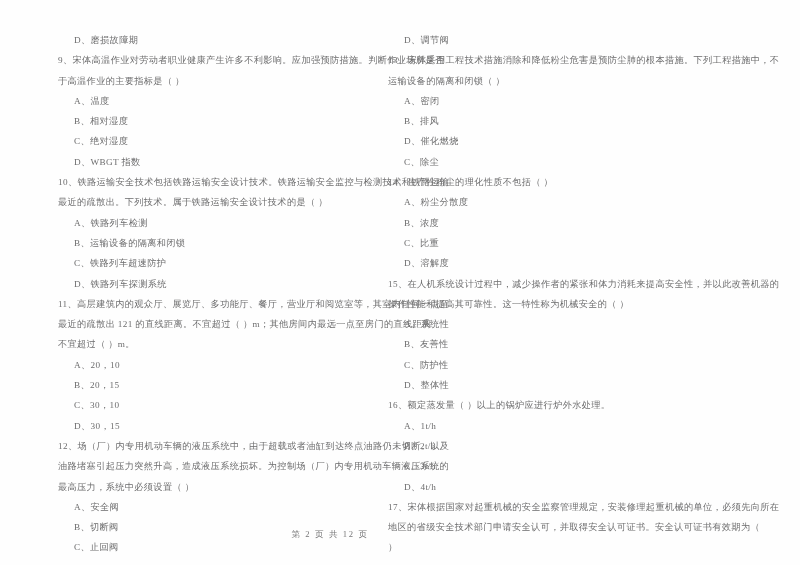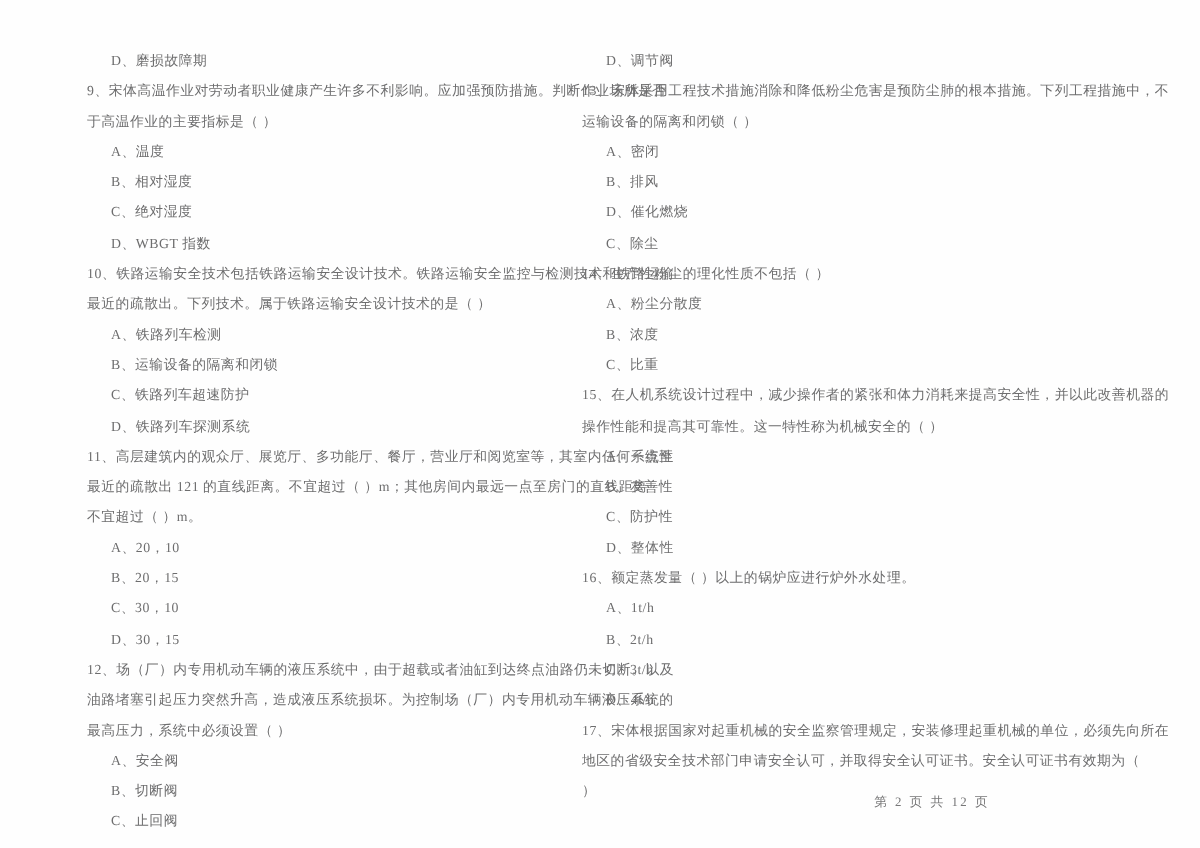--- a/index.html
+++ b/index.html
@@ -47,21 +47,21 @@
   }
   .q-line   { text-indent: 0; }
   .q-cont   { text-indent: 0; }
   .opt-line { padding-left: 16px; }
 
   .footer {
     position: absolute;
     left: 0;
     top: 529px;
     width: 660px;
-    text-align: right;
+    text-align: center;
     font-size: 8.6px;
     letter-spacing: 1.6px;
     color: #777778;
   }
 </style>
 </head>
 <body>
 
 <div class="page">
 
@@ -160,20 +160,23 @@
         <div>
           <div class="line opt-line">A、粉尘分散度</div>
         </div>
         <div>
           <div class="line opt-line">B、浓度</div>
         </div>
         <div>
           <div class="line opt-line">C、比重</div>
         </div>
         <div>
+          <div class="line opt-line">D、溶解度</div>
+        </div>
+        <div>
           <div class="line q-line">15、在人机系统设计过程中，减少操作者的紧张和体力消耗来提高安全性，并以此改善机器的</div>
           <div class="line q-cont">操作性能和提高其可靠性。这一特性称为机械安全的（      ）</div>
         </div>
         <div>
           <div class="line opt-line">A、系统性</div>
         </div>
         <div>
           <div class="line opt-line">B、友善性</div>
         </div>
         <div>

